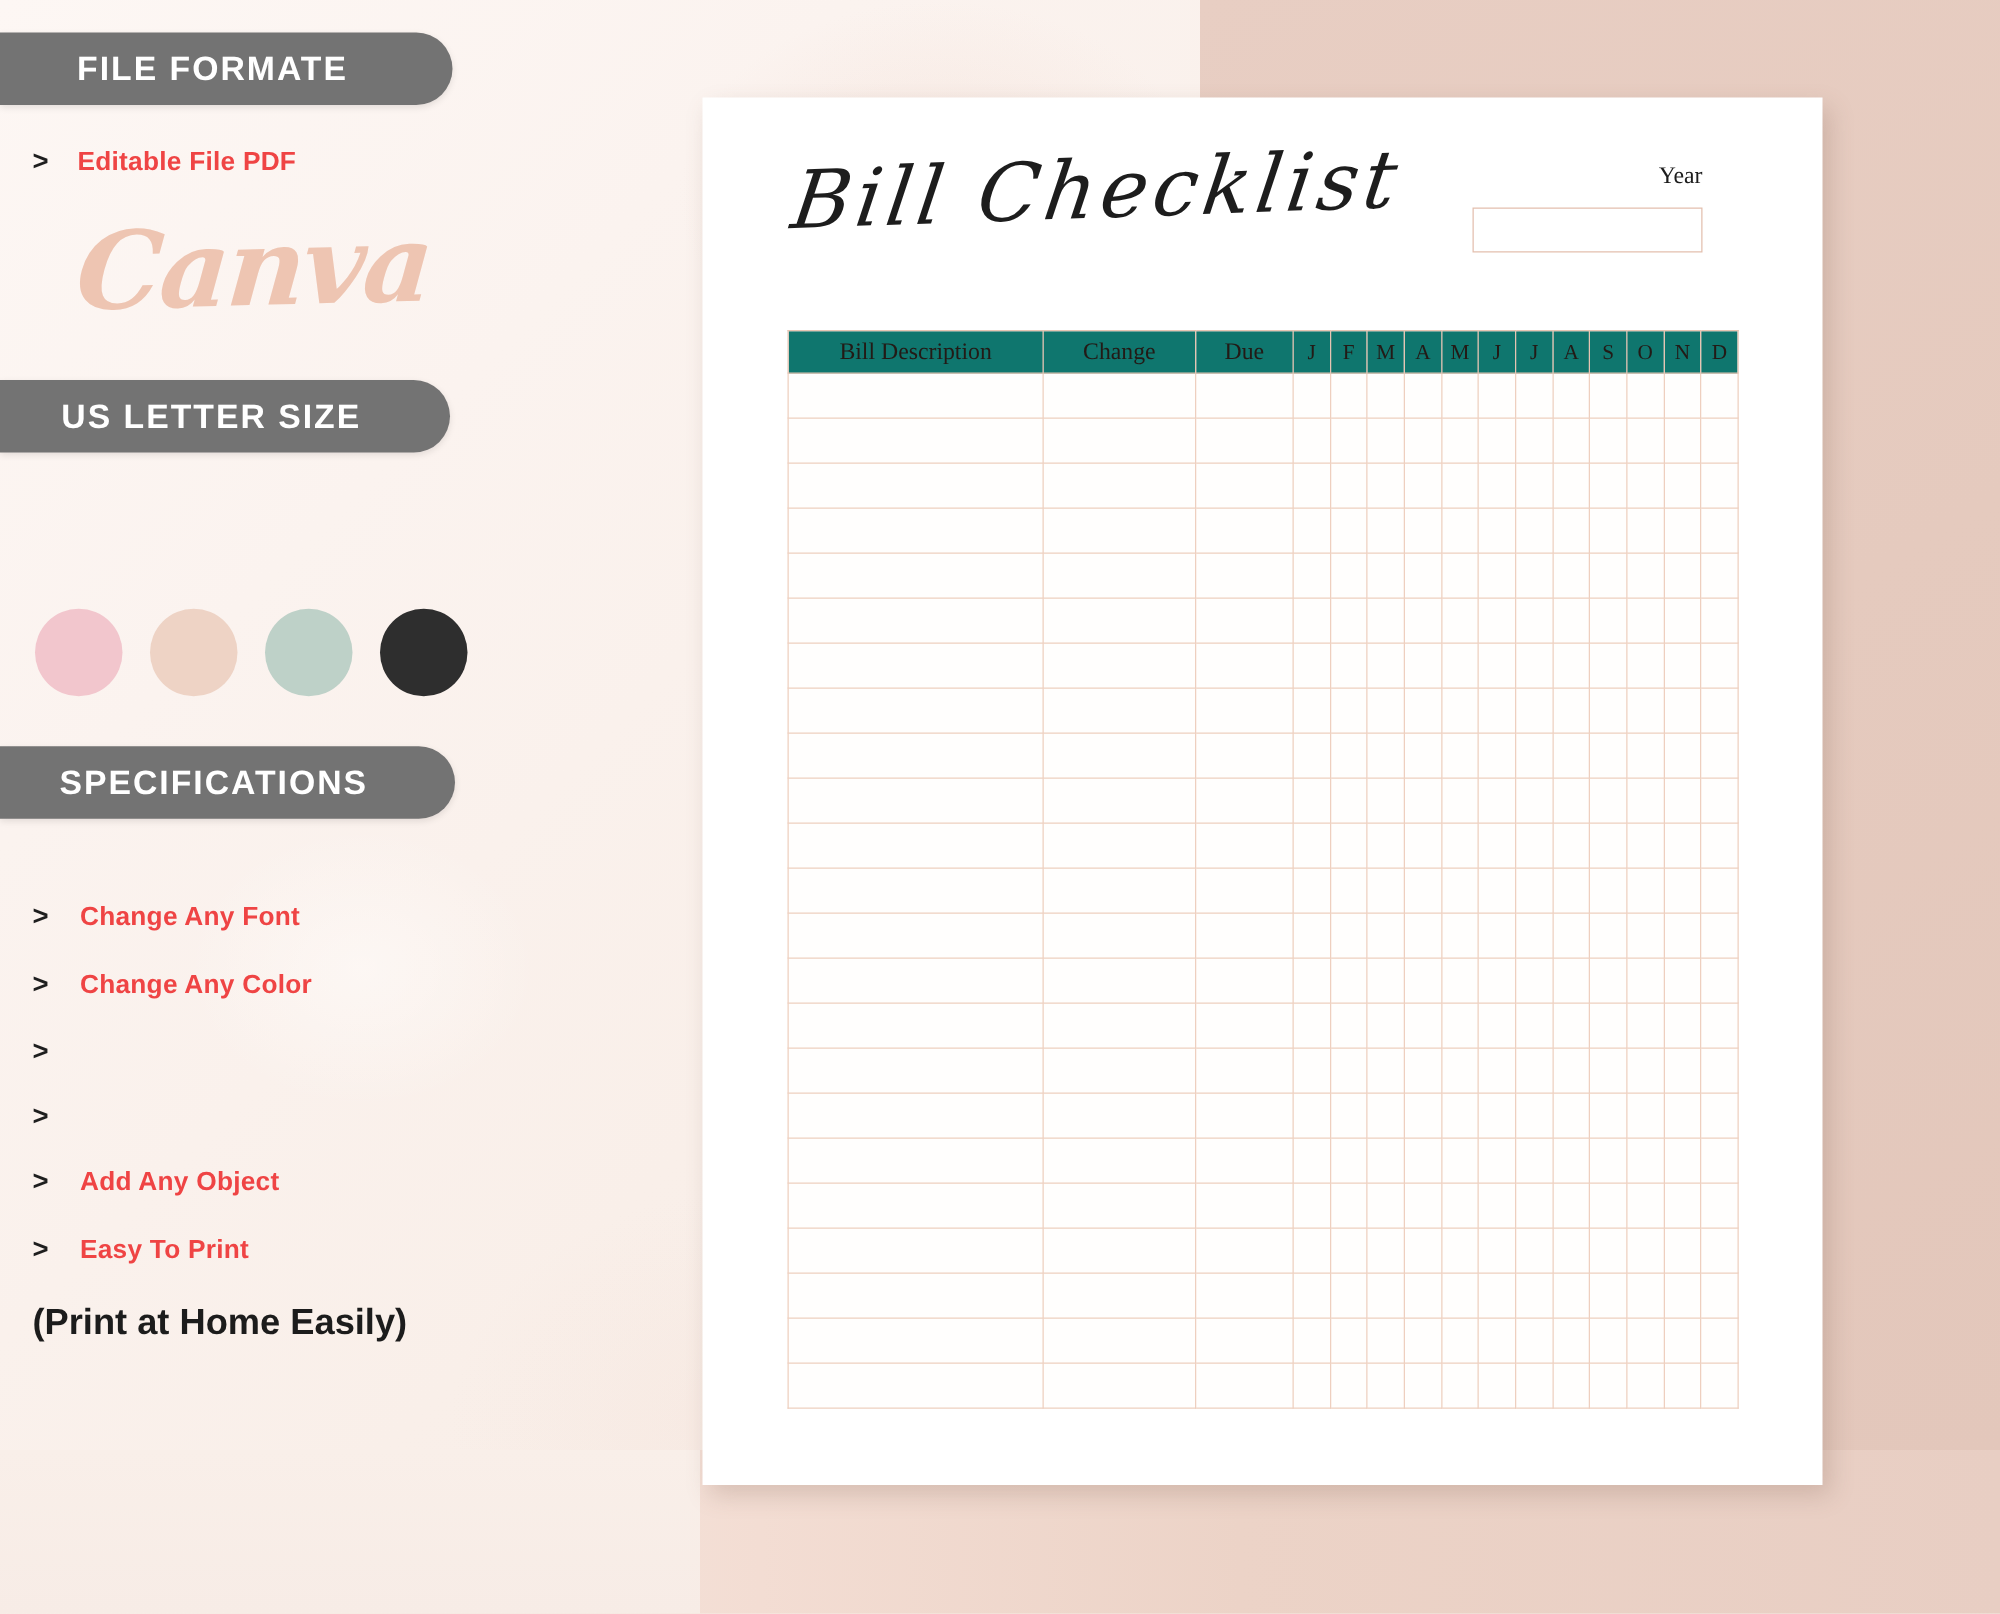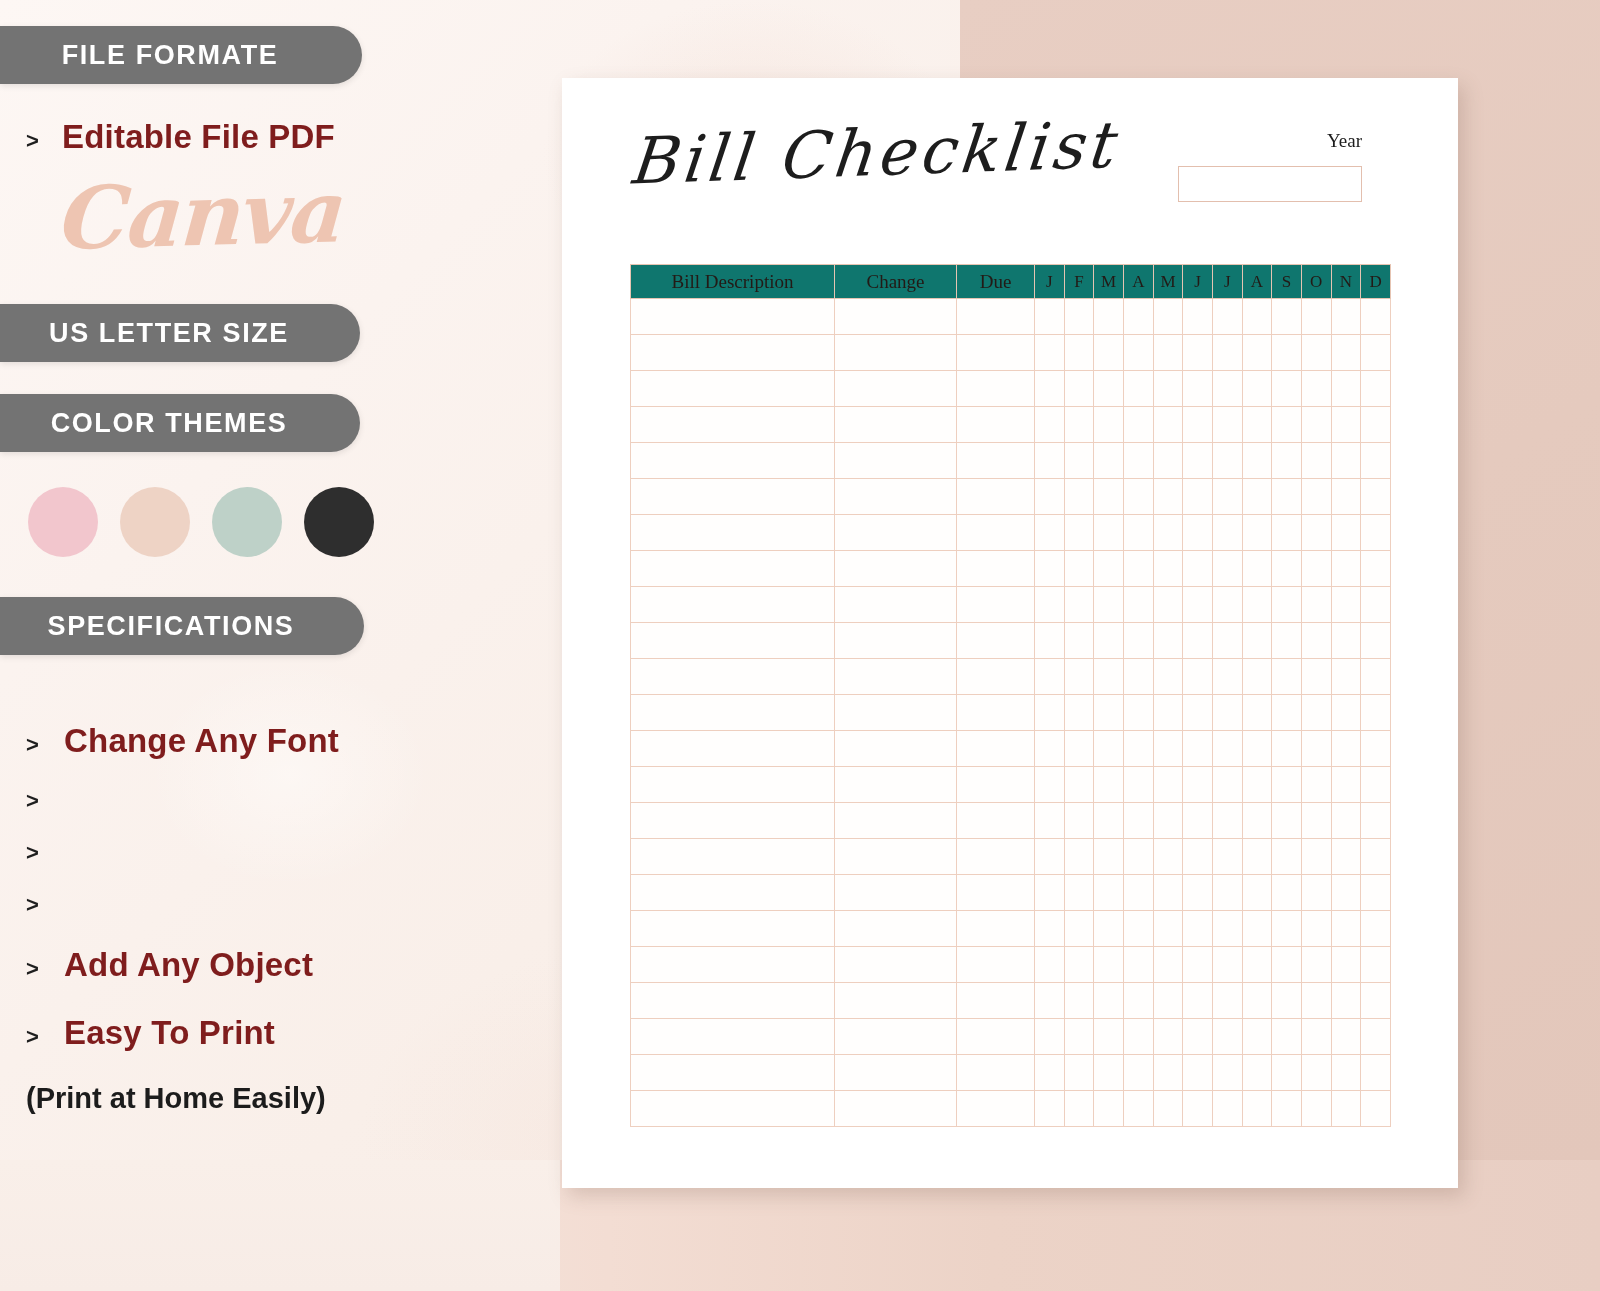--- a/index.html
+++ b/index.html
@@ -98,22 +98,22 @@
   }
   .bullet-chevron {
     color: #1e1e1e;
     font-size: 22px;
     font-weight: bold;
     line-height: 1;
     width: 16px;
     flex: none;
   }
   .bullet-text {
-    color: #7f1d1d;
-    font-size: 33px;
+    color: #ef4444;
+    font-size: 21px;
     font-weight: bold;
     letter-spacing: 0.2px;
     white-space: nowrap;
   }
 
   .row-editable { left: 26px; top: 118px; }
 
   
   .canva-wordmark {
     position: absolute;
@@ -254,38 +254,38 @@
 
   <div class="bullet-row row-editable">
     <span class="bullet-chevron">&gt;</span>
     <span class="bullet-text">Editable File PDF</span>
   </div>
 
   <div class="canva-wordmark">Canva</div>
 
   <div class="badge badge-letter-size">US LETTER SIZE</div>
 
-  <div class="badge badge-color-themes">COLOR THEMES</div>
 
   <div class="swatch-row">
     <div class="swatch" style="background:#f2c6cd"></div>
     <div class="swatch" style="background:#eed3c5"></div>
     <div class="swatch" style="background:#bed1c8"></div>
     <div class="swatch" style="background:#2e2e2e"></div>
   </div>
 
   <div class="badge badge-specs">SPECIFICATIONS</div>
 
   <div class="spec-list">
     <div class="spec-item">
       <span class="bullet-chevron">&gt;</span>
       <span class="bullet-text">Change Any Font</span>
     </div>
     <div class="spec-item">
       <span class="bullet-chevron">&gt;</span>
+      <span class="bullet-text">Change Any Color</span>
     </div>
     <div class="spec-item">
       <span class="bullet-chevron">&gt;</span>
     </div>
     <div class="spec-item">
       <span class="bullet-chevron">&gt;</span>
     </div>
     <div class="spec-item">
       <span class="bullet-chevron">&gt;</span>
       <span class="bullet-text">Add Any Object</span>

